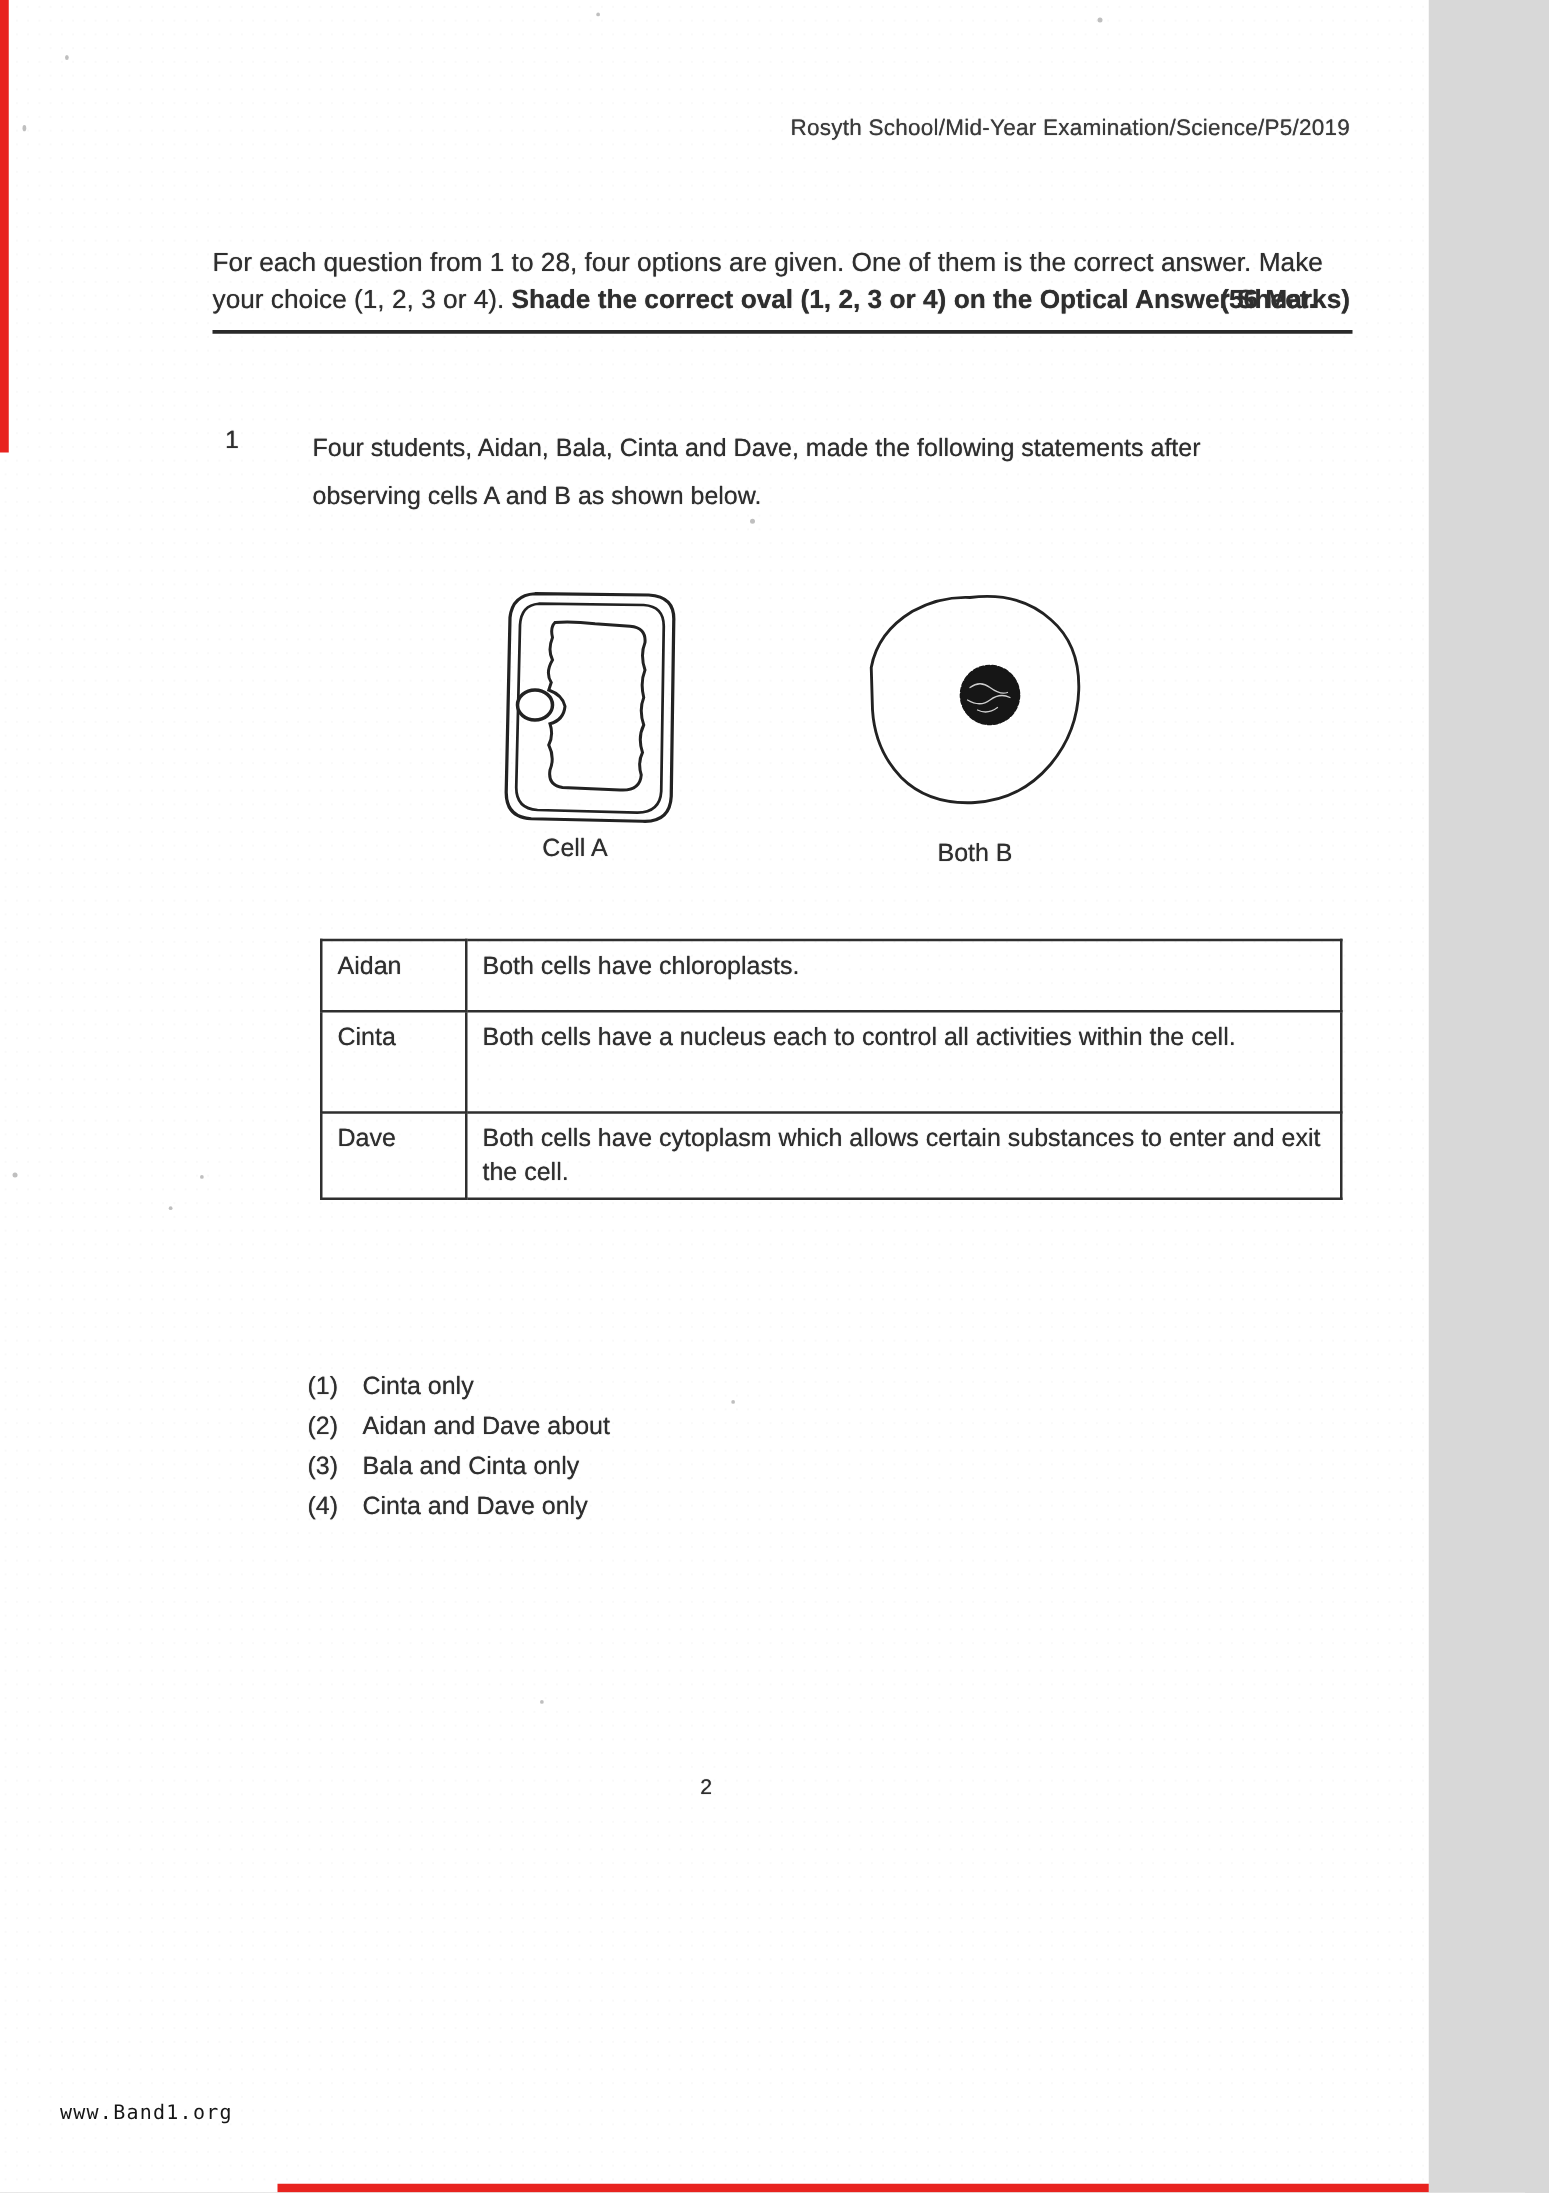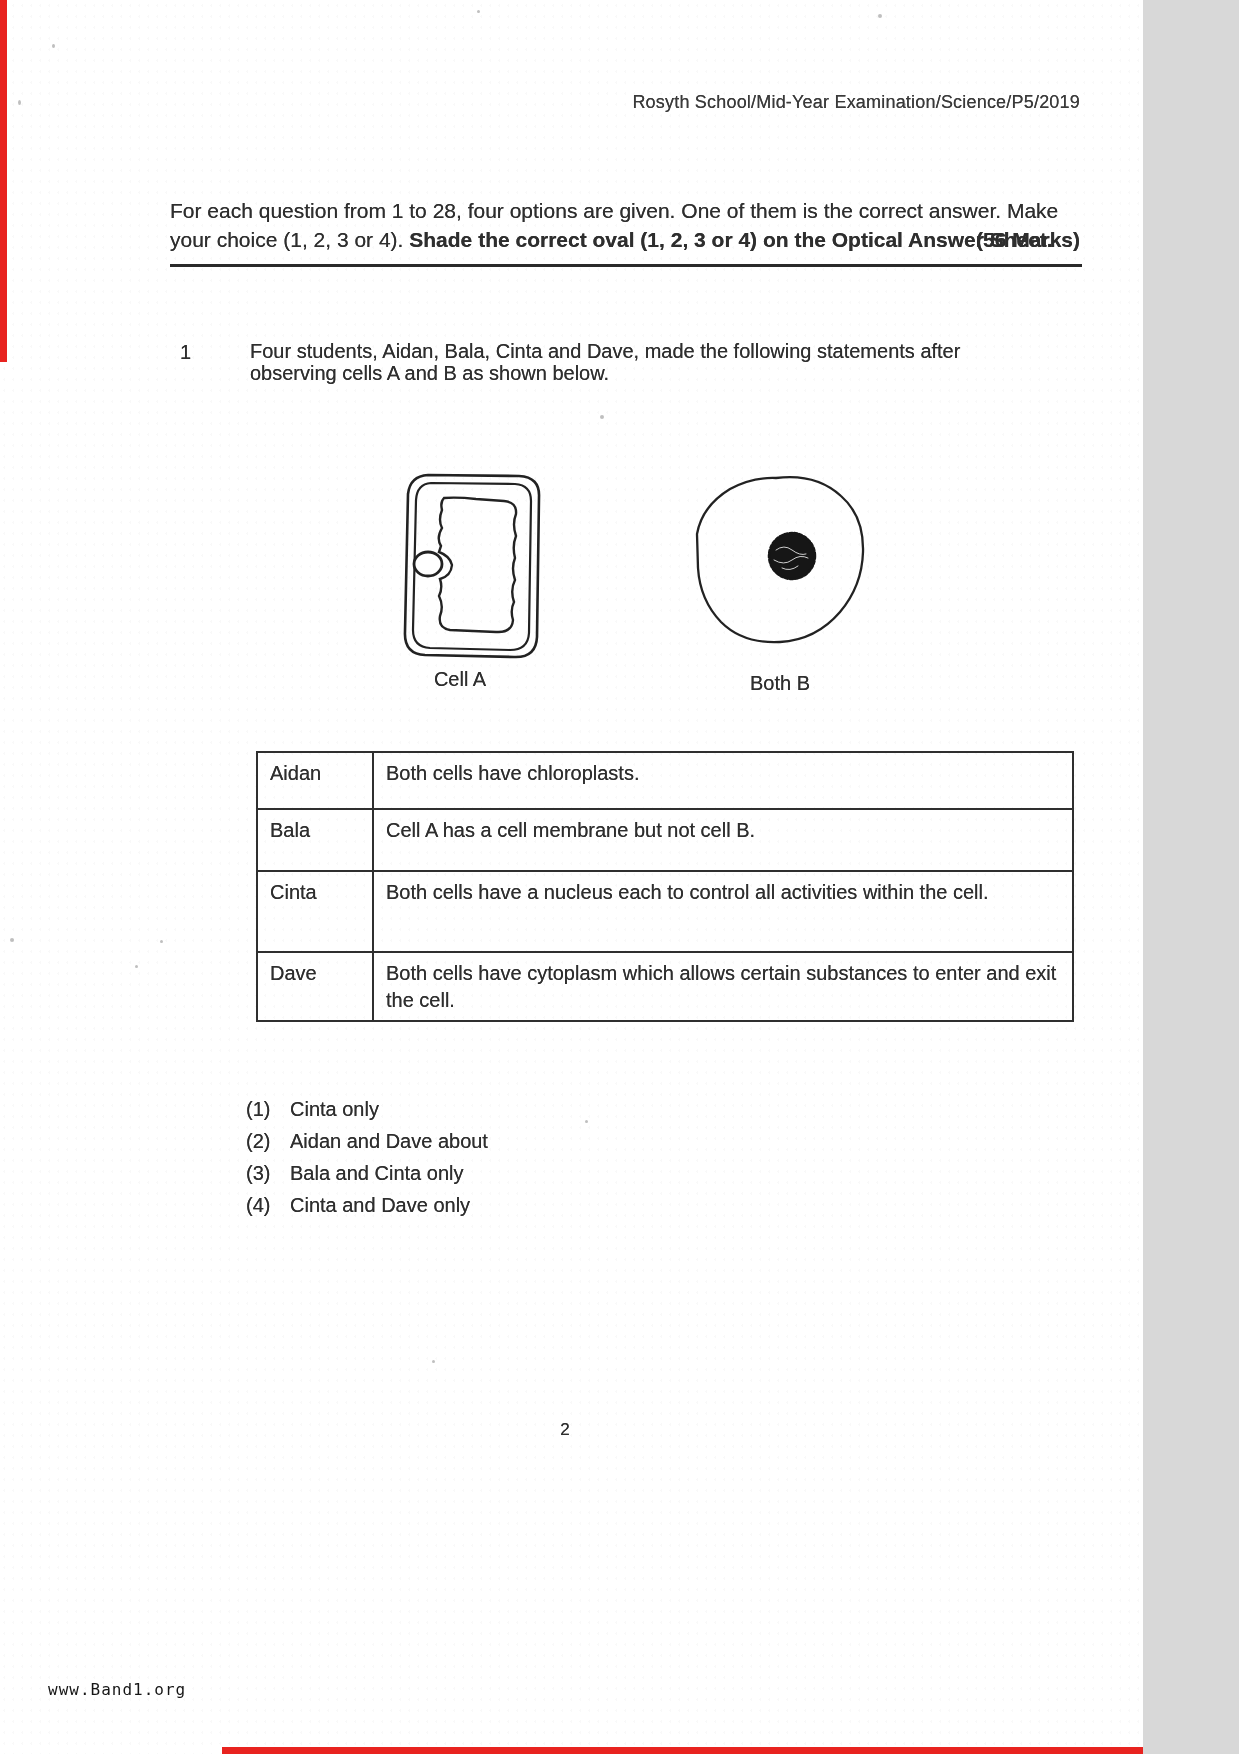--- a/index.html
+++ b/index.html
@@ -32,21 +32,21 @@
   .instructions .bold{font-weight:bold;}
   .instructions .marks{
     position:absolute;right:2px;bottom:10px;font-weight:bold;
   }
 
   .q-number{
     position:absolute;left:180px;top:341px;font-size:20px;
   }
   .q-text{
     position:absolute;left:250px;top:340px;width:775px;
-    font-size:20px;line-height:22px;
+    font-size:20px;line-height:38px;
   }
 
   .cellA-svg{position:absolute;left:398px;top:468px;}
   .cellB-svg{position:absolute;left:688px;top:472px;}
   .cell-label-a{position:absolute;left:390px;top:668px;width:140px;text-align:center;font-size:20px;}
   .cell-label-b{position:absolute;left:700px;top:672px;width:160px;text-align:center;font-size:20px;}
 
   .stmt-table{
     position:absolute;left:256px;top:751px;width:818px;
     border-collapse:collapse;font-size:20px;line-height:27px;
@@ -143,24 +143,20 @@
 
   <div class="cell-label-a scan-text">Cell A</div>
   <div class="cell-label-b scan-text">Both B</div>
 
   <table class="stmt-table scan-text">
     <tbody>
       <tr class="r0">
         <td class="name">Aidan</td>
         <td>Both cells have chloroplasts.</td>
       </tr>
-      <tr class="r1">
-        <td class="name">Bala</td>
-        <td>Cell A has a cell membrane but not cell B.</td>
-      </tr>
       <tr class="r2">
         <td class="name">Cinta</td>
         <td>Both cells have a nucleus each to control all activities within the cell.</td>
       </tr>
       <tr class="r3">
         <td class="name">Dave</td>
         <td>Both cells have cytoplasm which allows certain substances to enter and exit the cell.</td>
       </tr>
     </tbody>
   </table>

